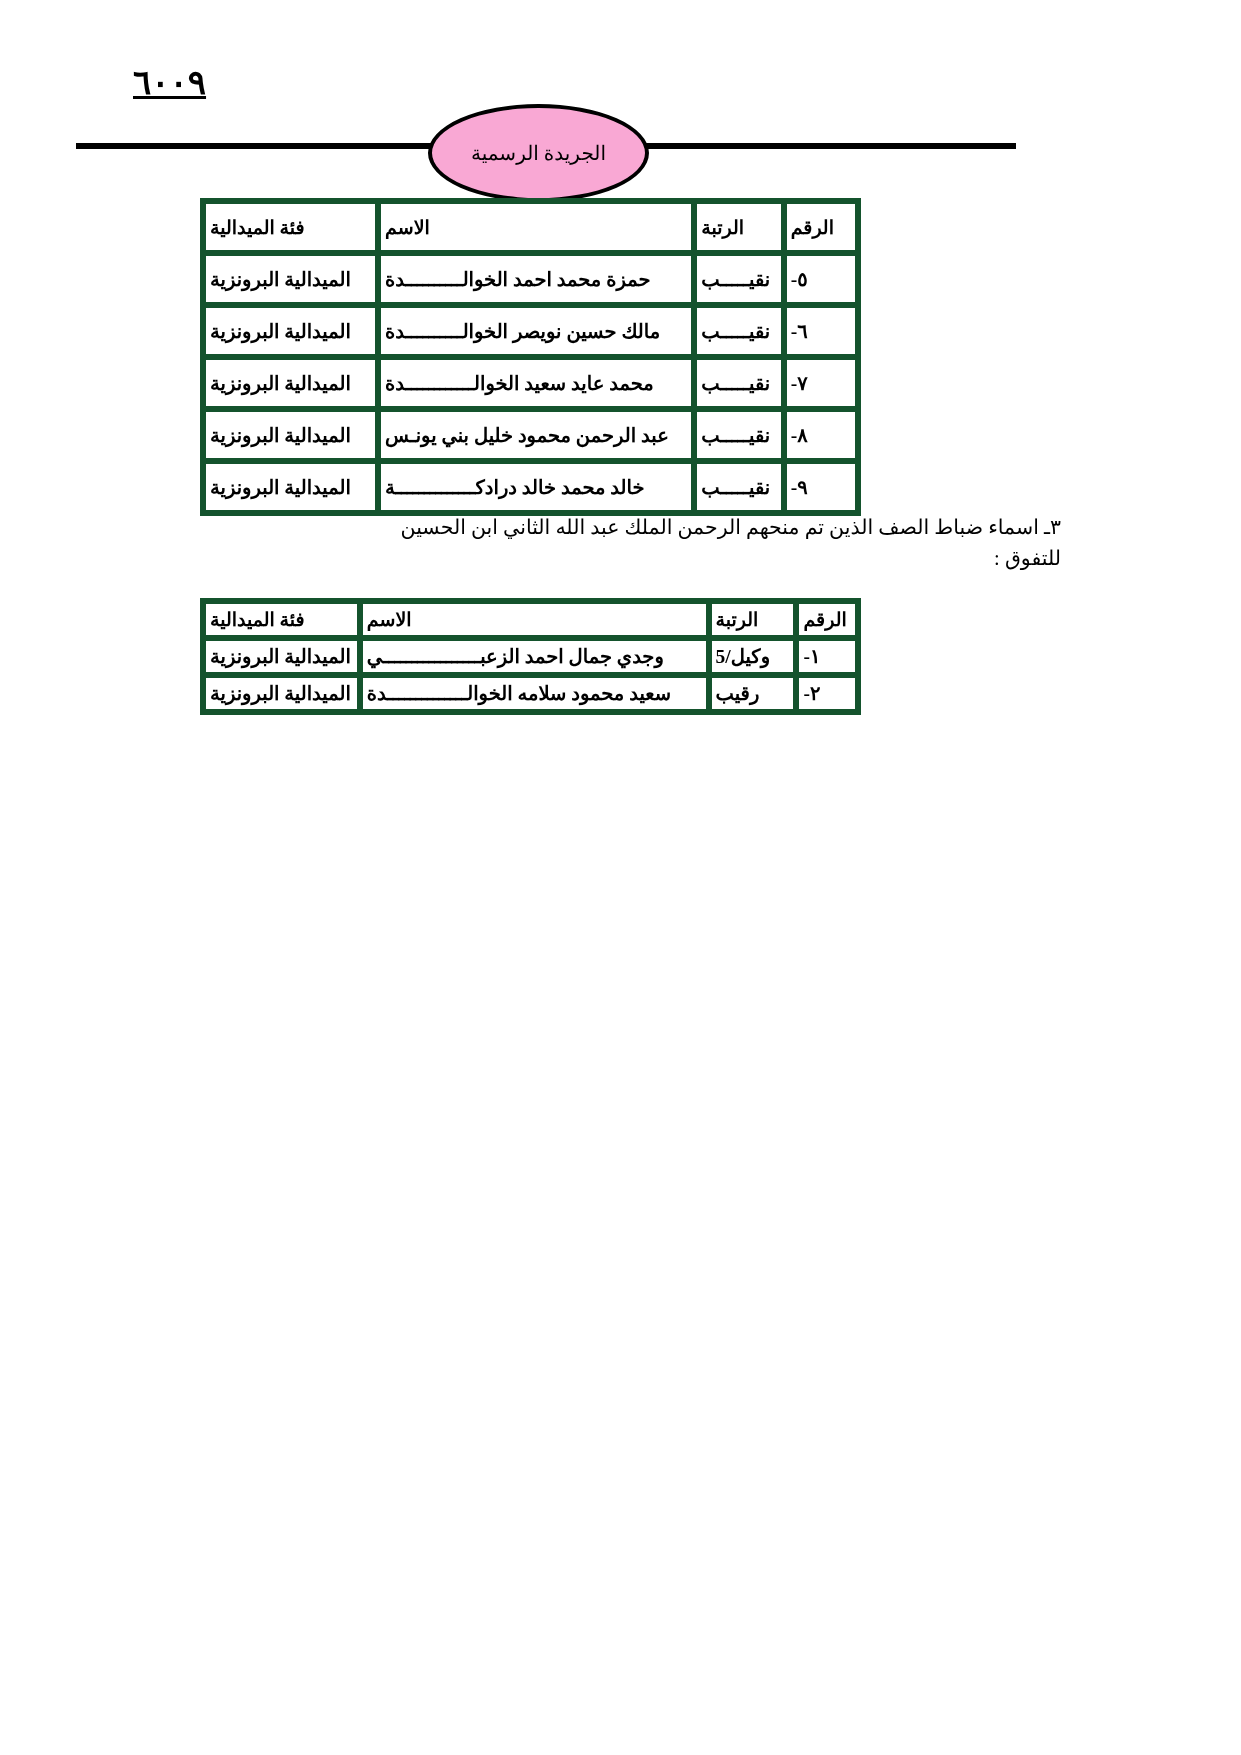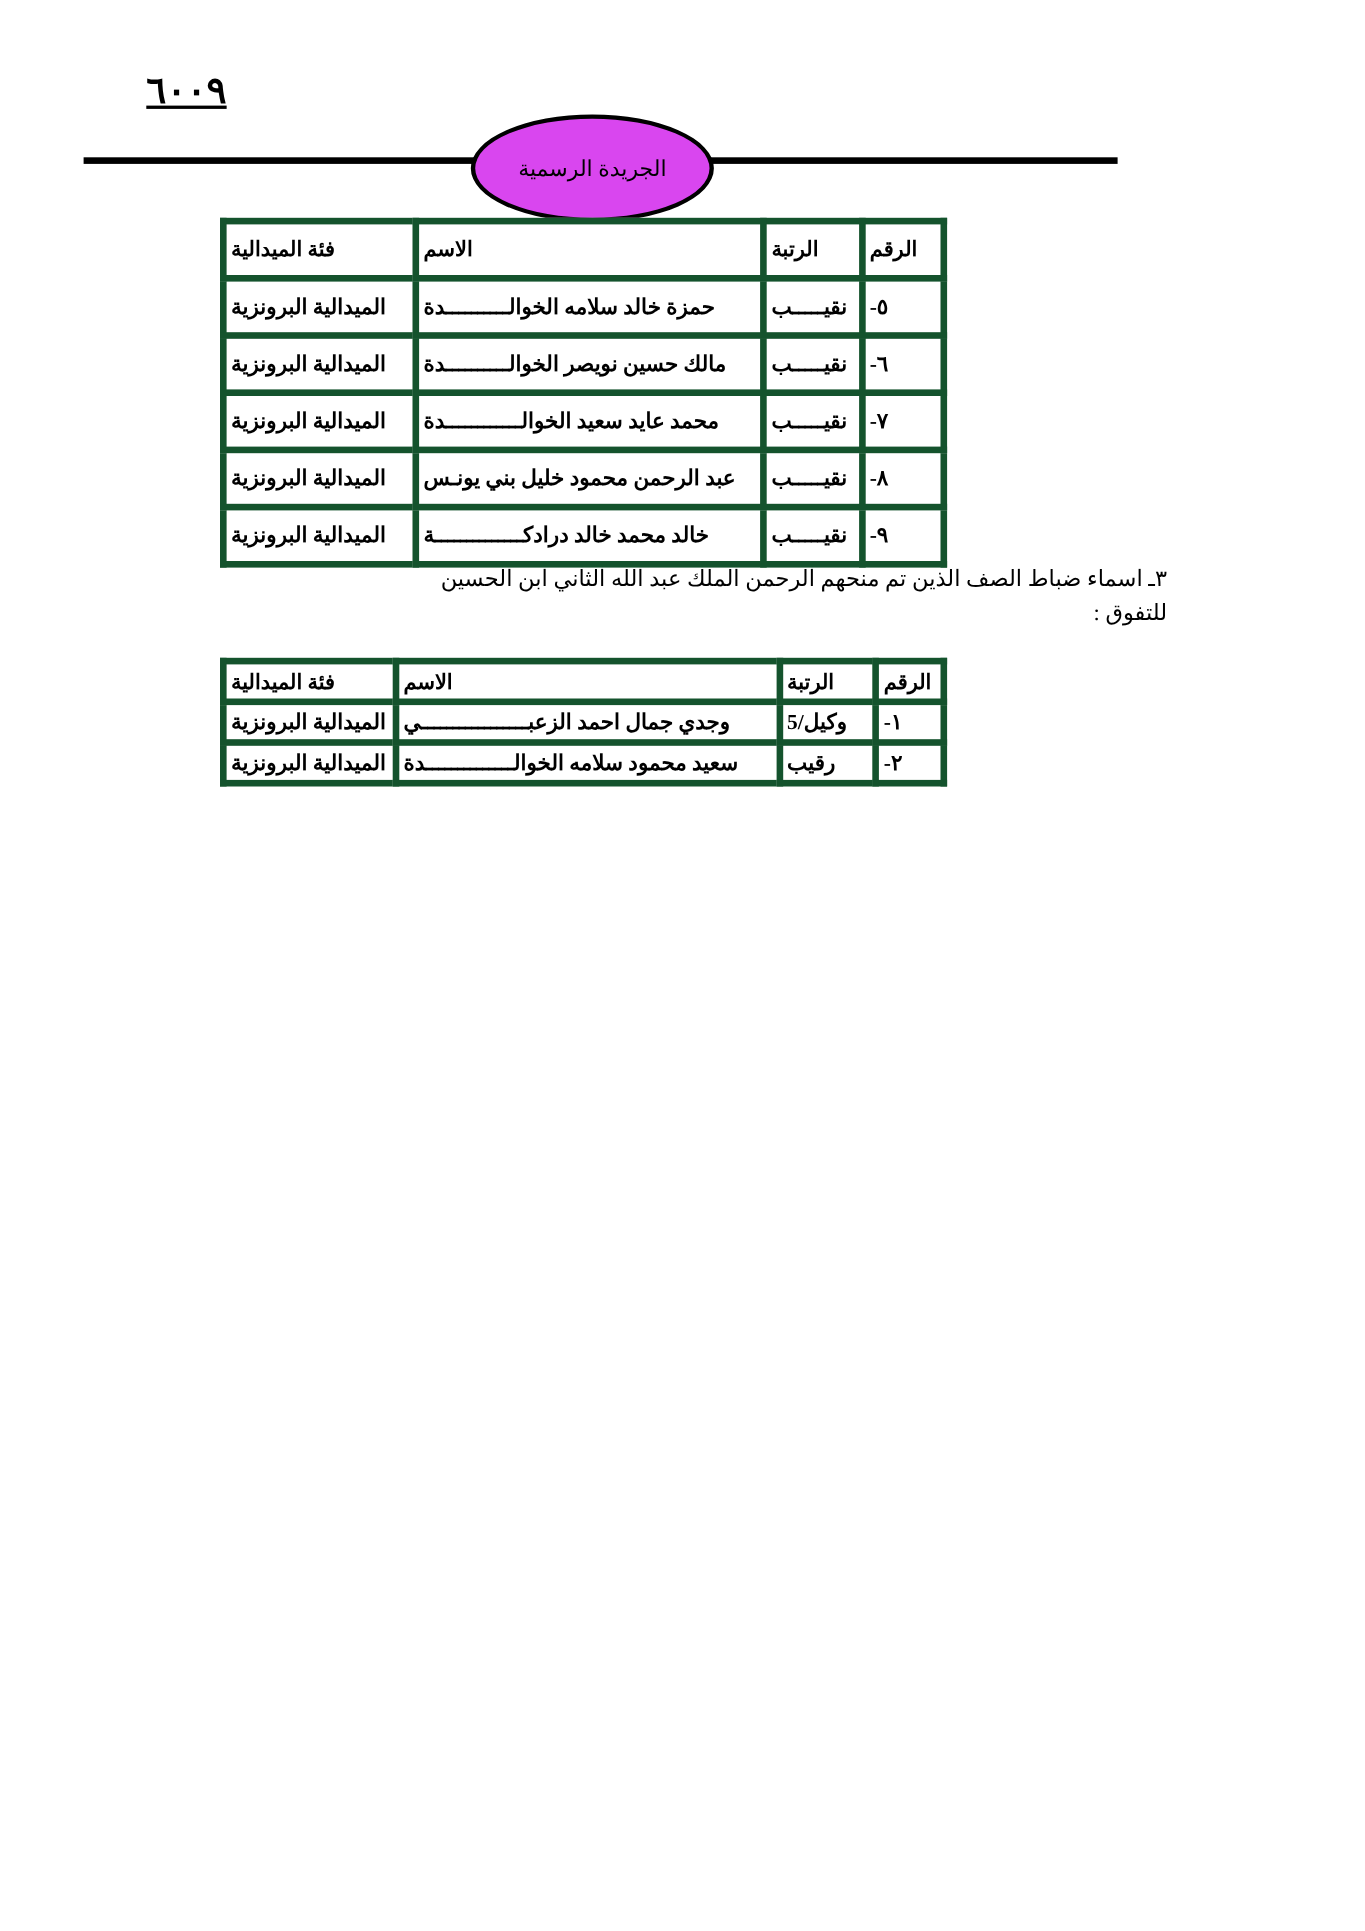--- a/index.html
+++ b/index.html
@@ -39,21 +39,21 @@
     background: #000000;
   }
   .header-oval {
     position: absolute;
     top: 104px;
     left: 428px;
     width: 213px;
     height: 90px;
     border: 4px solid #000000;
     border-radius: 50%;
-    background: #d946ef;
+    background: #f9a8d4;
     display: flex;
     align-items: center;
     justify-content: center;
   }
   .header-oval .oval-text {
     font-size: 20px;
     font-family: "Liberation Serif", "DejaVu Serif", serif;
     direction: rtl;
   }
 
@@ -139,21 +139,21 @@
       <th>الرقم</th>
       <th>الرتبة</th>
       <th>الاسم</th>
       <th>فئة الميدالية</th>
     </tr>
   </thead>
   <tbody>
     <tr>
       <td>٥-</td>
       <td>نقيـــــب</td>
-      <td class="name-cell">حمزة خالد سلامه الخوالــــــــــدة</td>
+      <td class="name-cell">حمزة محمد احمد الخوالــــــــــدة</td>
       <td>الميدالية البرونزية</td>
     </tr>
     <tr>
       <td>٦-</td>
       <td>نقيـــــب</td>
       <td class="name-cell">مالك حسين نويصر الخوالــــــــــدة</td>
       <td>الميدالية البرونزية</td>
     </tr>
     <tr>
       <td>٧-</td>

